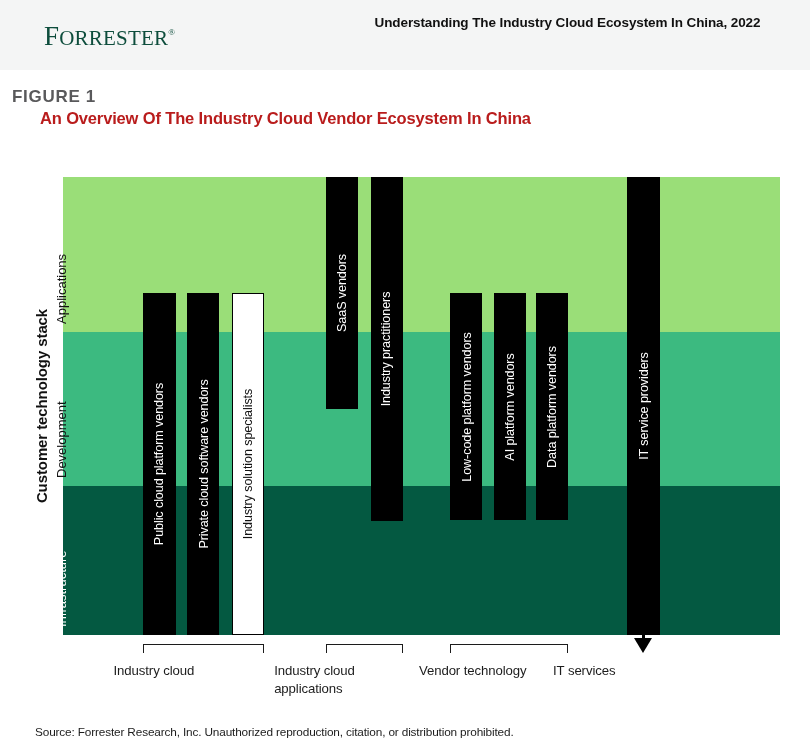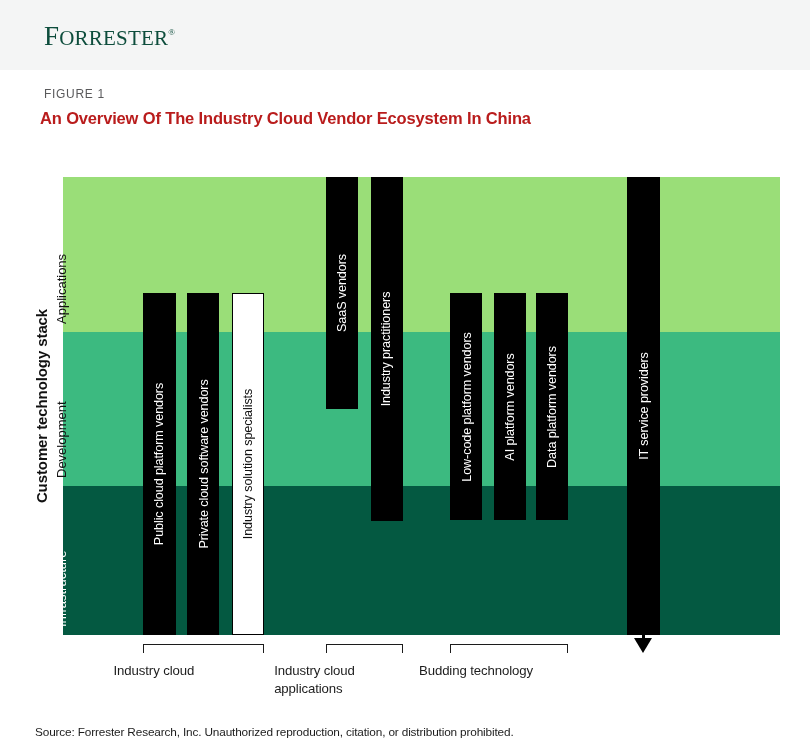--- a/index.html
+++ b/index.html
@@ -42,22 +42,22 @@
     font-size: 13.5px; font-weight: bold; color: #111111;
     line-height: 18px; letter-spacing: -0.1px;
   }
   #header-subtitle {
     font-size: 12.2px; font-weight: 400; color: #3b3b3b;
     line-height: 18px; margin-top: 1px; letter-spacing: -0.1px;
   }
 
   
   #figure-label {
-    position: absolute; left: 44px; top: 87px;
-    font-size: 12px; color: #59595b; letter-spacing: 0.7px;
+    position: absolute; left: 12px; top: 87px;
+    font-size: 17px; color: #59595b; letter-spacing: 0.7px; font-weight: bold;
   }
   #figure-title {
     position: absolute; left: 40px; top: 109px;
     font-size: 16.5px; font-weight: bold; color: #b91c1c;
     letter-spacing: -0.15px;
   }
 
   
   #chart {
     position: absolute;
@@ -156,20 +156,21 @@
 </head>
 <body>
 
 <div id="page">
 
   <div id="header">
     <div id="logo">
       <span class="cap">F</span><span class="sm">ORRESTER</span><span class="reg">®</span>
     </div>
     <div id="header-titles">
+      <div id="header-title">Understanding The Industry Cloud Ecosystem In China, 2022</div>
     </div>
   </div>
 
   <div id="figure-label">FIGURE 1</div>
   <div id="figure-title">An Overview Of The Industry Cloud Vendor Ecosystem In China</div>
 
   <div id="y-caption">
     <span>Customer technology stack</span>
   </div>
 
@@ -220,15 +221,18 @@
     <div id="it-arrow-stem" style="left: 641.912px; top: 635px; height: 4px;"></div>
     <div id="it-arrow" style="left: 634.412px; top: 638px;"></div>
     <div class="group-label" style="width: 180px; left: 113.532px; top: 662px;">
       <div>Industry cloud</div>
     </div>
     <div class="group-label" style="width: 180px; left: 274.14px; top: 662px;">
       <div>Industry cloud</div>
       <div>applications</div>
     </div>
     <div class="group-label" style="width: 180px; left: 418.974px; top: 662px;">
-      <div>Budding technology</div>
+      <div>Vendor technology</div>
+    </div>
+    <div class="group-label" style="width: 180px; left: 553.053px; top: 662px;">
+      <div>IT services</div>
     </div>
   </div>
 
 </body></html>

